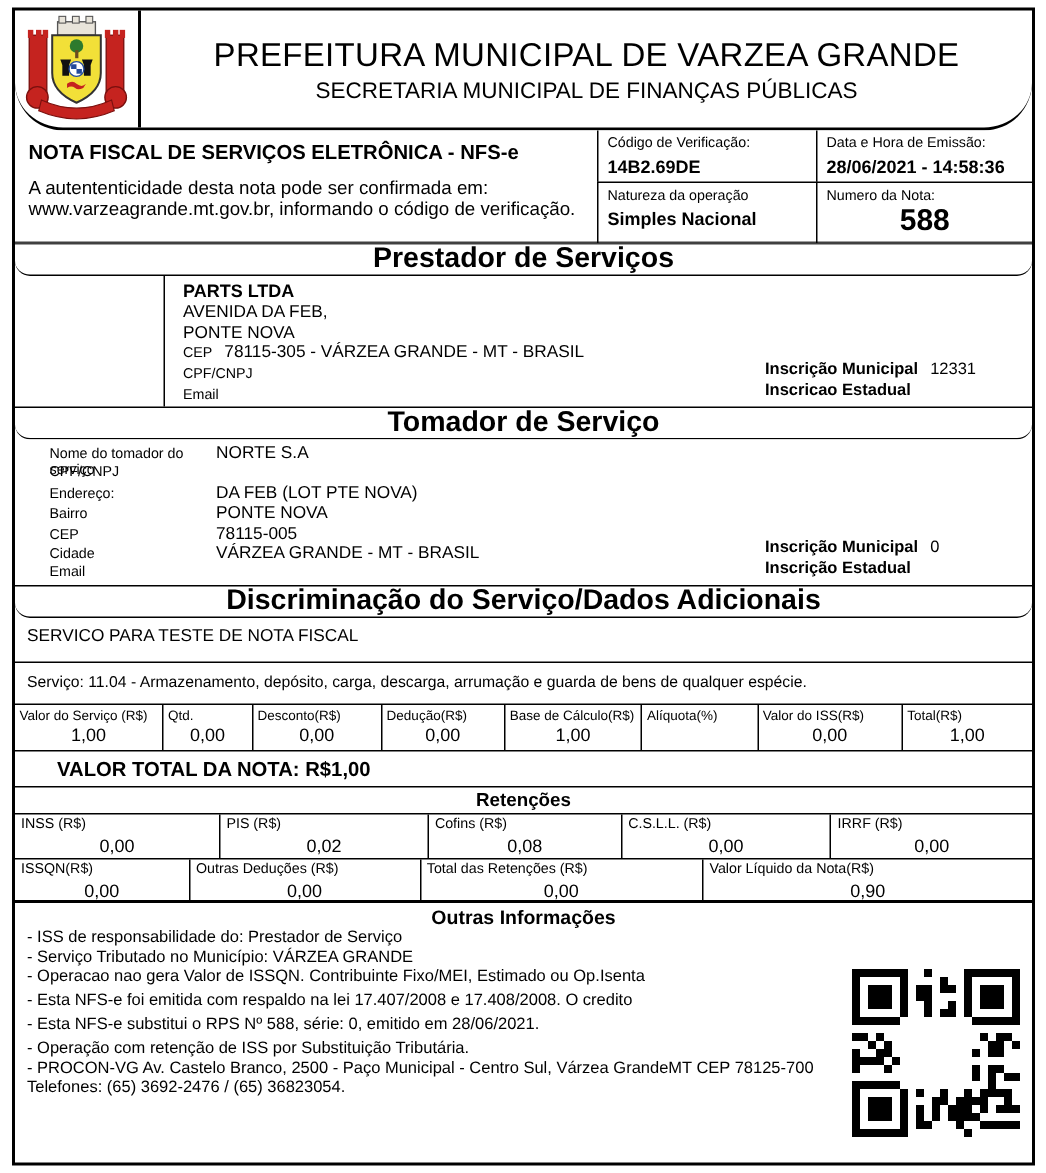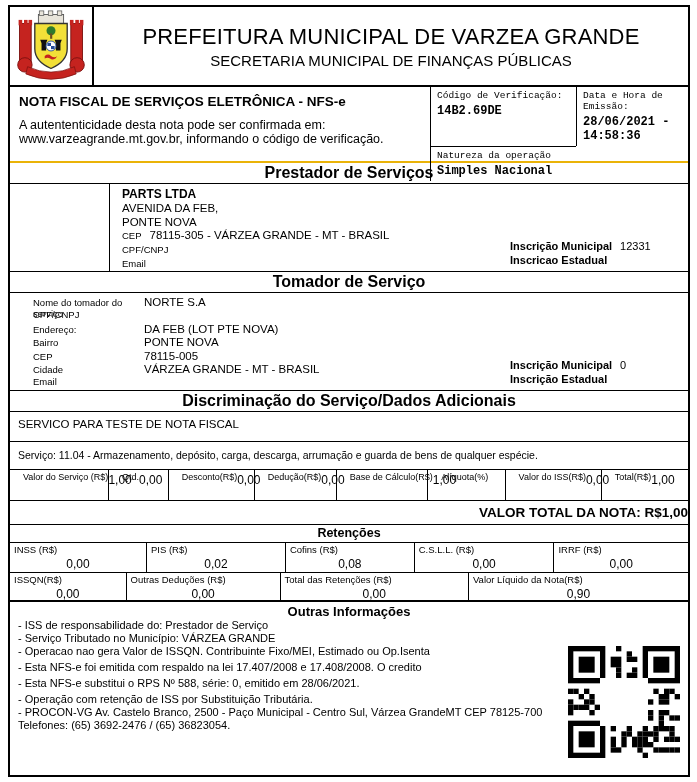--- a/index.html
+++ b/index.html
@@ -1,40 +1,40 @@
 <!DOCTYPE html>
 <html><head>
 <meta charset="utf-8">
 <style>
   * { margin:0; padding:0; box-sizing:border-box; }
   html,body { width:697px; height:782px; background:#fff; font-family:"Liberation Sans", sans-serif; color:#000; }
   .document { position:absolute; left:8px; top:5px; width:682px; height:772px; border:2px solid #000; background:#fff; }
 
   
-  .header-row { height:80px; border-bottom:2px solid #000; display:flex; }
+  .header-row { height:80px; border-bottom:2px solid #000; display:flex;border-radius:32px; }
   .logo-cell { width:84px; border-right:2px solid #000; display:flex; align-items:center; justify-content:center; }
   .title-cell { flex:1; display:flex; flex-direction:column; align-items:center; justify-content:center; }
   .city-title { font-size:22px; letter-spacing:.2px; }
   .city-subtitle { font-size:15px; margin-top:2px; }
 
   
-  .info-row { height:76px; border-bottom:2px solid #eab308; display:flex; }
+  .info-row { height:76px; border-bottom:2px solid #404040; display:flex; }
   .info-left { flex:1; padding:7px 9px 5px 9px; }
   .doc-title { font-size:13.5px; font-weight:bold; }
   .auth-line { font-size:12.5px; }
   .auth-line.first { margin-top:9px; }
-  .info-right { width:258px; display:grid; grid-template-columns:146px 144px; grid-template-rows:1fr 1fr;font-family:Liberation Mono, monospace; }
+  .info-right { width:290px; display:grid; grid-template-columns:146px 144px; grid-template-rows:1fr 1fr; }
   .info-box { border-left:1px solid #000; padding:3px 6px; }
   .info-box.r2 { border-top:1px solid #000; }
   .small-label { font-size:9.5px; }
   .info-value { font-size:12px; font-weight:bold; margin-top:3px; }
   .nota-number { font-size:20px; font-weight:bold; text-align:center; margin-top:0; }
 
   
-  .section-title { height:21px; border-bottom:1.5px solid #000; text-align:center; font-weight:bold; font-size:16px; line-height:20px; }
+  .section-title { height:21px; border-bottom:1.5px solid #000; text-align:center; font-weight:bold; font-size:19px; line-height:20px;border-radius:10px; }
 
   
   .prestador-body { height:88px; border-bottom:1.5px solid #000; display:flex; position:relative; }
   .prestador-logo-box { width:100px; border-right:1.5px solid #000; }
   .prestador-main { flex:1; padding:4px 0 0 12px; }
   .p-line { font-size:11.5px; line-height:13.8px; }
   .p-name { font-weight:bold; font-size:12px; }
   .p-small { font-size:9.5px; line-height:13.8px; }
   .cep-label { font-size:9.5px; margin-right:8px; }
   .inscricao-block { position:absolute; left:500px; bottom:4px; font-size:11px; line-height:14px; }
@@ -44,27 +44,27 @@
   
   .tomador-body { height:98px; border-bottom:1.5px solid #000; position:relative; padding-top:3px; }
   .t-row { display:flex; height:13.4px; align-items:baseline; }
   .t-label { width:134px; padding-left:23px; font-size:9.5px; }
   .t-value { font-size:11.5px; }
 
   
   .desc-row { height:30px; border-bottom:1.5px solid #000; padding:6px 8px; font-size:11.5px; }
   .servico-row { height:28px; border-bottom:1.5px solid #000; padding:7px 8px; font-size:10.5px; }
   .values-table { height:31px; border-bottom:1.5px solid #000; display:flex; }
-  .vt-cell { border-right:1px solid #000; padding:2px 13px; display:flex; flex-direction:row; }
+  .vt-cell { border-right:1px solid #000; padding:2px 3px; display:flex; flex-direction:column; }
   .vt-cell:last-child { border-right:none; }
   .vt-label { font-size:9px; white-space:nowrap; }
   .vt-value { font-size:12px; text-align:center; margin-top:1px; }
 
   
-  .total-row { height:24px; border-bottom:1.5px solid #000; text-align:right; font-weight:bold; font-size:13.5px; line-height:23px;padding-left:28px; }
+  .total-row { height:24px; border-bottom:1.5px solid #000; text-align:left; font-weight:bold; font-size:13.5px; line-height:23px;padding-left:28px; }
   .ret-title { height:18px; border-bottom:1.5px solid #000; text-align:center; font-weight:bold; font-size:12.5px; line-height:17px; }
   .ret-row { display:flex; border-bottom:1.5px solid #000; }
   .ret-row1 { height:30px; }
   .ret-row2 { height:29px; border-bottom:2px solid #000; }
   .ret-cell { border-right:1px solid #000; padding:1px 4px; display:flex; flex-direction:column; }
   .ret-cell:last-child { border-right:none; }
   .ret-label { font-size:9.5px; white-space:nowrap; }
   .ret-value { font-size:12px; text-align:center; margin-top:2px; }
 
   
@@ -134,20 +134,24 @@
         <div class="small-label">Código de Verificação:</div>
         <div class="info-value">14B2.69DE</div>
       </div>
       <div class="info-box">
         <div class="small-label">Data e Hora de Emissão:</div>
         <div class="info-value">28/06/2021 - 14:58:36</div>
       </div>
       <div class="info-box r2">
         <div class="small-label">Natureza da operação</div>
         <div class="info-value">Simples Nacional</div>
+      </div>
+      <div class="info-box r2">
+        <div class="small-label">Numero da Nota:</div>
+        <div class="info-value nota-number">588</div>
       </div>
     </div>
   </div>
 
   <div class="section-title">Prestador de Serviços</div>
   <div class="prestador-body">
     <div class="prestador-logo-box"></div>
     <div class="prestador-main">
       <div class="p-line p-name">PARTS LTDA</div>
       <div class="p-line">AVENIDA DA FEB,</div>

